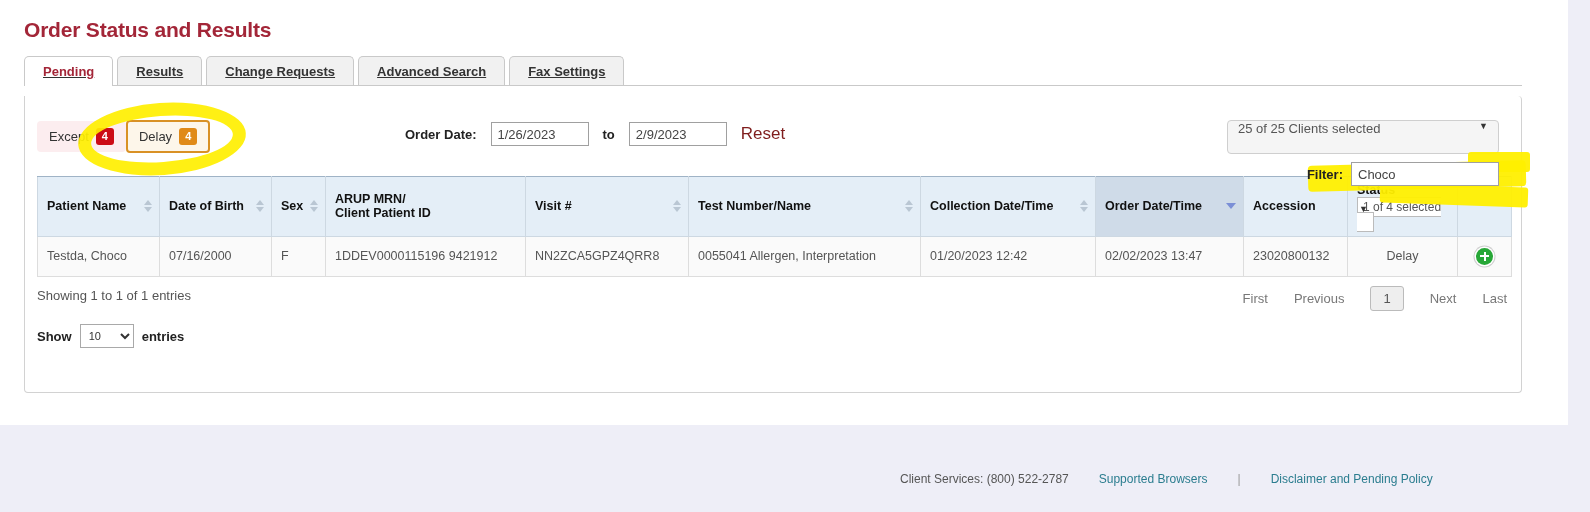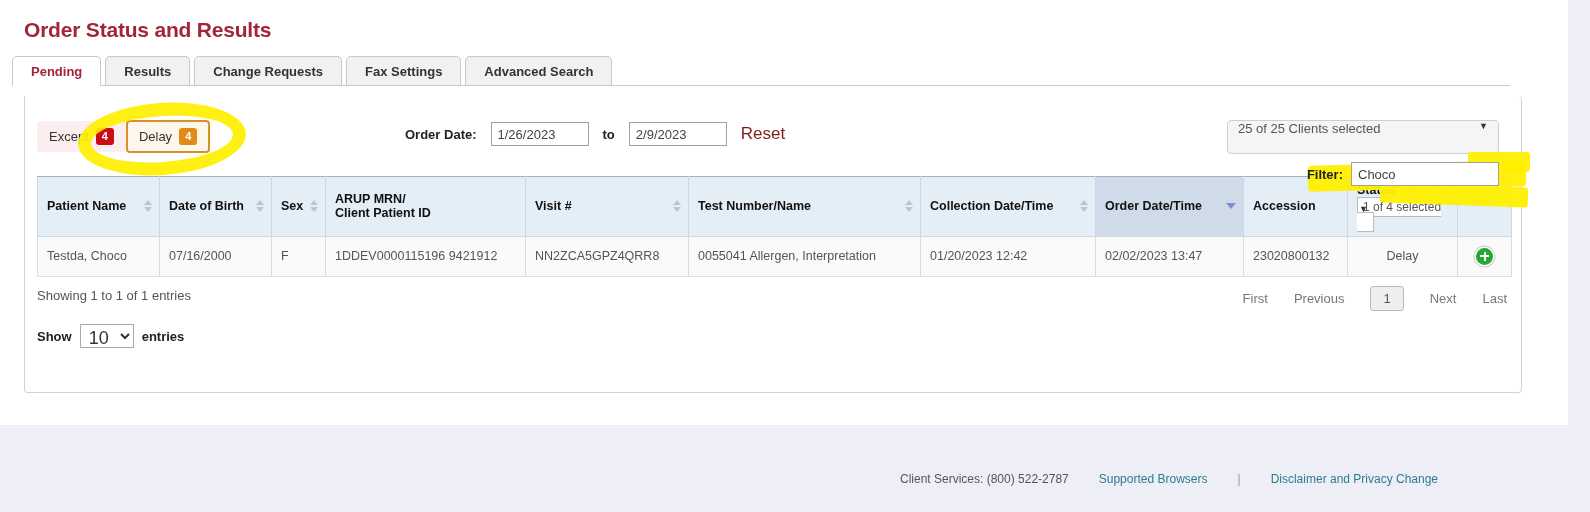--- a/index.html
+++ b/index.html
@@ -24,25 +24,26 @@
   }
 
   
   #page-title {
     font-size: 21px; font-weight: bold; color: #a32638;
     padding: 18px 0 0 24px; letter-spacing: -0.2px;
   }
 
   
   #tabs {
-    margin: 14px 0 0 12px; height: 30px;
+    margin: 14px 0 0 24px; height: 30px;
     border-bottom: 1px solid #c9c9c9;
     display: flex; align-items: flex-end; gap: 4px;
     position: relative; z-index: 3;
     width: 1498px;
+    text-decoration: underline;
   }
   .tab {
     height: 29px; padding: 0 18px;
     display: flex; align-items: center; justify-content: center;
     font-size: 13px; font-weight: bold; color: #333;
     background: #f1f1f1;
     border: 1px solid #c9c9c9;
     border-bottom: none;
     border-radius: 5px 5px 0 0;
     cursor: pointer;
@@ -211,21 +212,21 @@
   #pagination .pg.current {
     border: 1px solid #bbb; background: #eeeeee; color: #555;
     padding: 4px 12px; border-radius: 3px;
   }
   #length-control {
     position: absolute; left: 12px; top: 228px;
     display: flex; align-items: center; gap: 8px;
     font-size: 13px; font-weight: bold; color: #222;
   }
   #length-select {
-    font-family: "Liberation Sans", sans-serif; font-size: 18px;
+    font-family: "Liberation Sans", sans-serif; font-size: 11px;
     padding: 2px 4px; border: 1px solid #a9a9a9; background: #fff;
     color: #333; font-weight: normal; height: 24px; width: 54px;
   }
 
   
   #footer {
     position: absolute; left: 0; top: 425px;
     width: 1568px; height: 87px;
     background: #eeeef7;
     font-size: 12px;
@@ -267,22 +268,22 @@
 <body>
 
 <div id="page">
 
   <div id="page-title">Order Status and Results</div>
 
   <div id="tabs">
     <div class="tab active">Pending</div>
     <div class="tab">Results</div>
     <div class="tab">Change Requests</div>
+    <div class="tab">Advanced Search</div>
     <div class="tab">Fax Settings</div>
-    <div class="tab">Advanced Search</div>
   </div>
 
   <div id="panel">
 
     <div id="filter-bar">
 
       <div id="status-buttons">
         <div class="status-btn" id="btn-except">
           <span>Except</span>
           <span class="badge red">4</span>
@@ -432,18 +433,18 @@
   <div class="hl" id="hl-circle"></div>
   <div class="hl" id="hl-filter-stroke"></div>
   <div class="hl" id="hl-filter-stroke2"></div>
   <div class="hl" id="hl-filter-stroke3"></div>
 
   <div id="footer">
     <div id="footer-links">
       <span>Client Services: (800) 522-2787</span>
       <span class="link">Supported Browsers</span>
       <span class="sep">|</span>
-      <span class="link">Disclaimer and Privacy Change</span>
+      <span class="link">Disclaimer and Pending Policy</span>
     </div>
   </div>
 </div>
 
 <div id="page-gutter"></div>
 
 </body></html>

